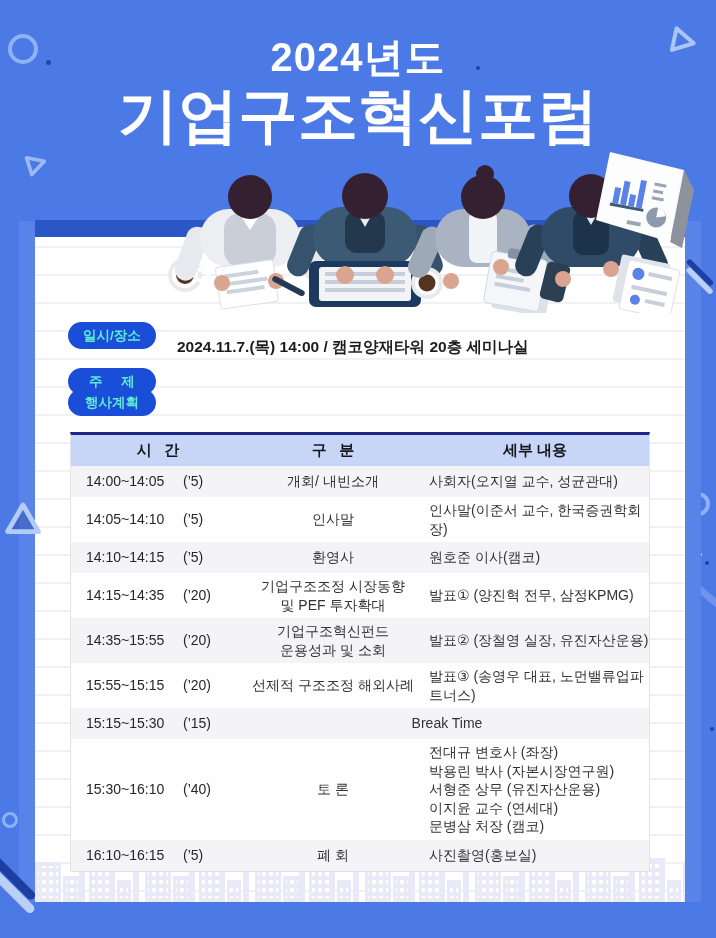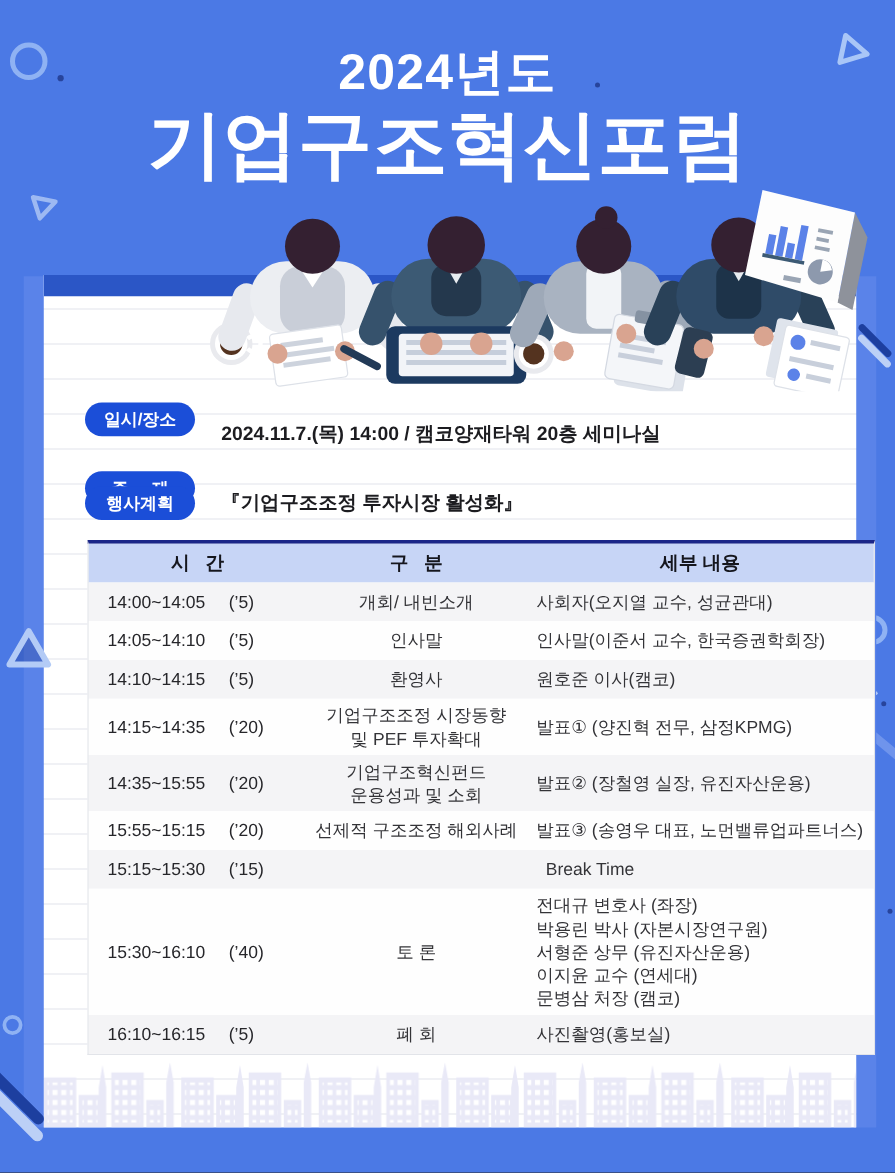--- a/index.html
+++ b/index.html
@@ -13,26 +13,26 @@
     color:#fff;font-size:60px;font-weight:800;letter-spacing:0px;z-index:6;}
 
   
   .stripe{position:absolute;top:221px;width:16px;height:681px;background:#5a83e9;z-index:1;}
   .stripe.left{left:19px;} .stripe.right{left:685px;}
   .card{position:absolute;left:35px;top:220px;width:650px;height:682px;z-index:2;
     background:repeating-linear-gradient(to bottom,#ffffff 0 26px,#f0f1f5 26px 28px);}
 
   
   .info-row{position:absolute;left:33px;display:flex;align-items:center;gap:21px;z-index:3;}
-  .badge{width:88px;height:27px;border-radius:14px;background:#1b4ed8;color:#ffffff;
+  .badge{width:88px;height:27px;border-radius:14px;background:#1b4ed8;color:#5eead4;
     display:flex;align-items:center;justify-content:center;font-size:13.5px;font-weight:bold;white-space:pre;}
   .info-value{font-size:15.5px;color:#1c1c20;font-weight:600;white-space:pre;margin-top:24px;}
 
   
-  .table{position:absolute;left:35px;top:212px;width:630px;z-index:3;
+  .table{position:absolute;left:35px;top:212px;width:580px;z-index:3;
     border-left:1px solid #e2e4e9;border-right:1px solid #e2e4e9;border-bottom:1px solid #e2e4e9;
     border-top:3px solid #1b2688;background:#fff;}
   .thead{display:grid;grid-template-columns:174px 176px 1fr;background:#c7d5f6;}
   .th{padding:6px 0;text-align:center;font-size:15px;font-weight:bold;color:#15161d;white-space:pre;}
   .trow{display:grid;grid-template-columns:112px 62px 176px 1fr;background:#fefefe;}
   .trow.shade{background:#f4f4f6;}
   .td{display:flex;align-items:center;min-height:31px;font-size:14px;color:#333337;line-height:18.5px;}
   .td.time{padding-left:15px;color:#26262a;}
   .td.duration{color:#26262a;}
   .td.category{justify-content:center;text-align:center;white-space:pre-line;padding:4px 0;}
@@ -90,21 +90,20 @@
   <div class="stripe right"></div>
 
   <div class="card">
 
     <div class="info-row" style="top:93px;">
       <span class="badge">일시/장소</span>
       <span class="info-value">2024.11.7.(목) 14:00 / 캠코양재타워 20층 세미나실</span>
     </div>
     <div class="info-row" style="top:148px;">
       <span class="badge">주     제</span>
-      <span class="info-value">『기업구조조정 투자시장 활성화』</span>
     </div>
     <div class="info-row" style="top:169px;">
       <span class="badge">행사계획</span>
       <span class="info-value"></span>
     </div>
 
     <div class="table">
         <div class="thead">
           <span class="th">시   간</span>
           <span class="th">구   분</span>

